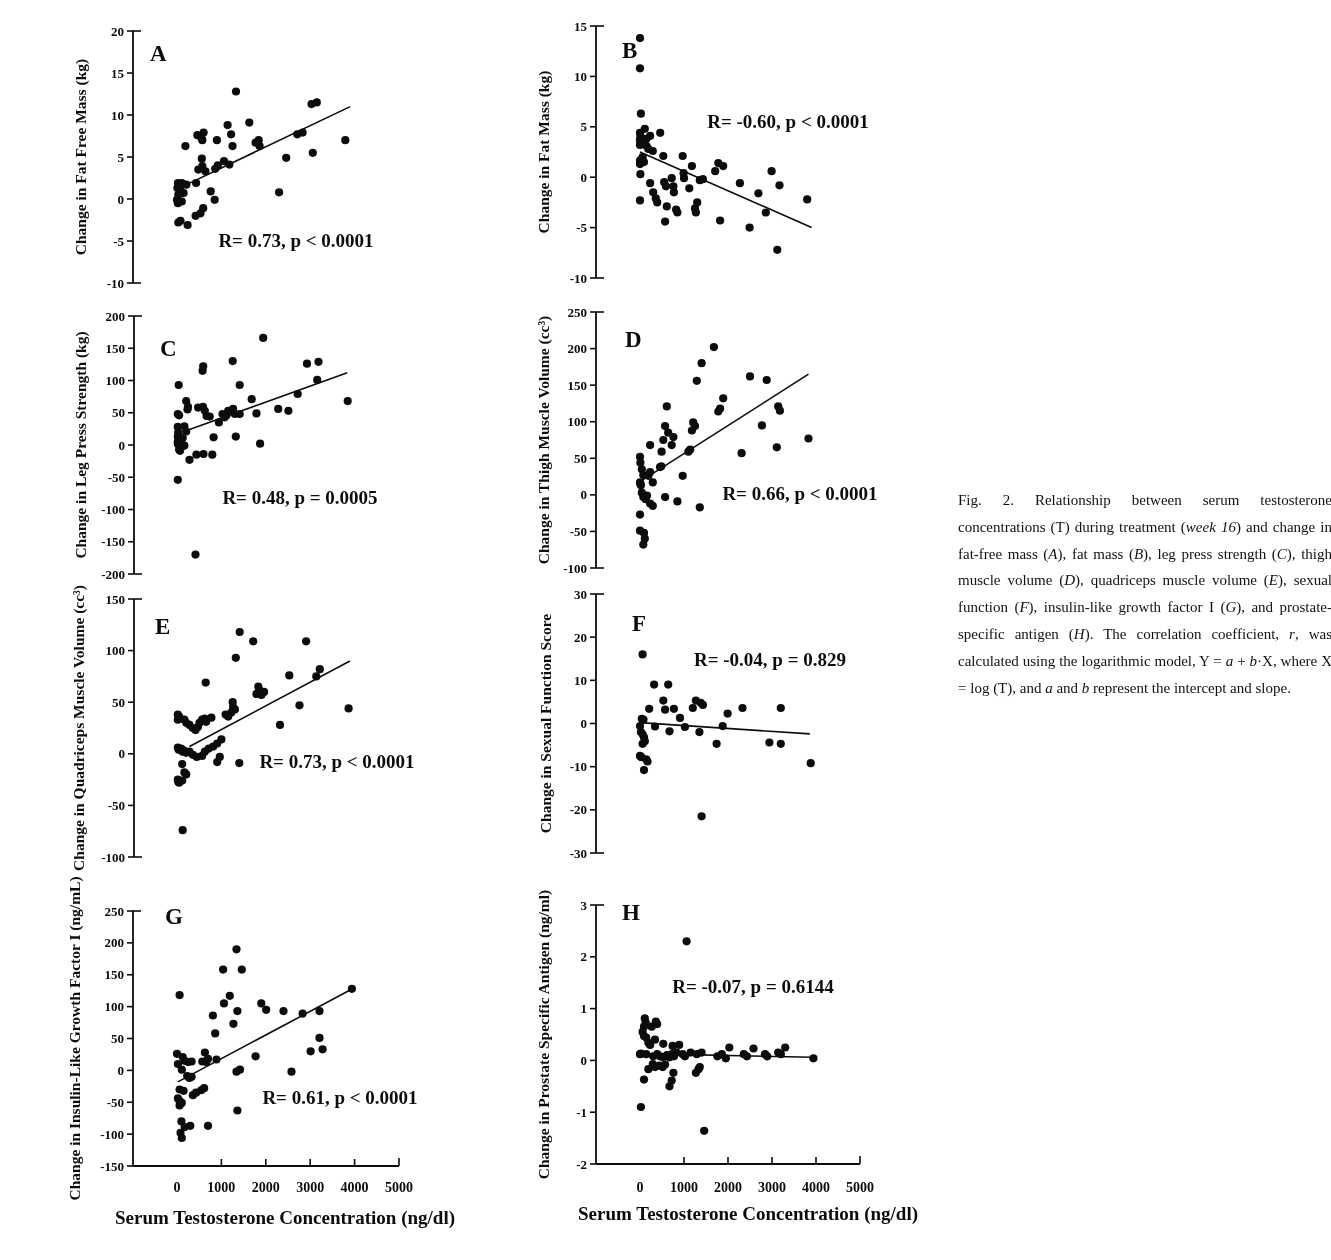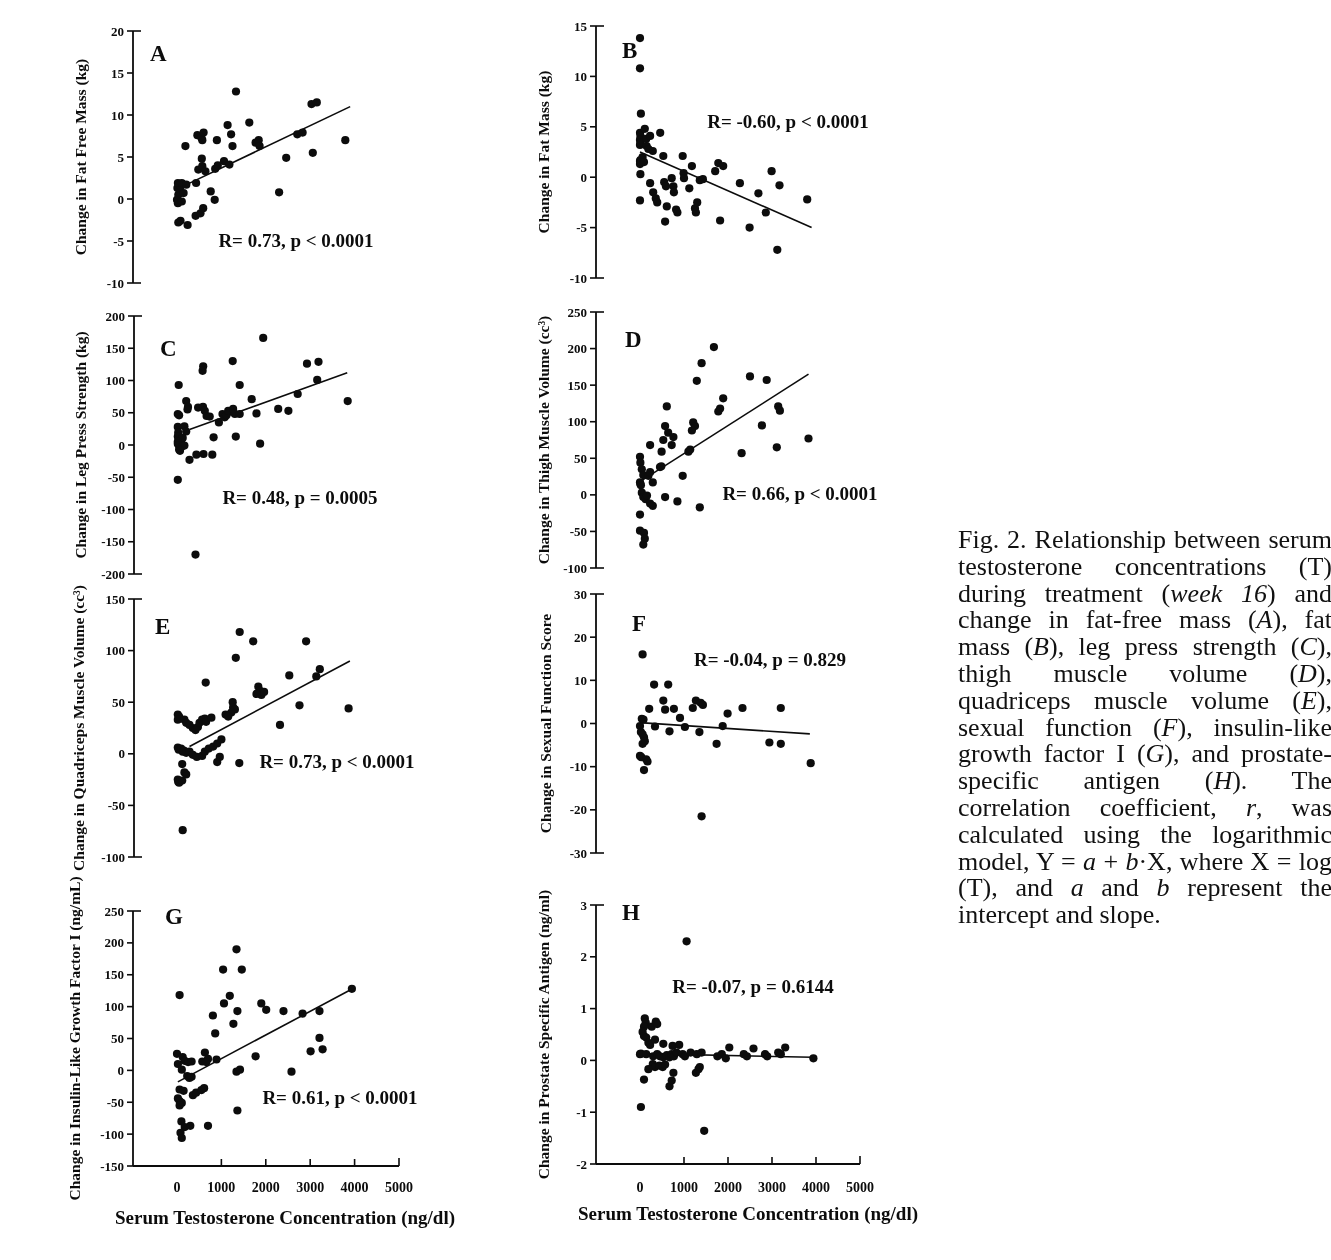--- a/index.html
+++ b/index.html
@@ -1,21 +1,21 @@
 <!DOCTYPE html>
 <html><head>
 <meta charset="utf-8">
 <style>
   html,body{margin:0;padding:0;background:#ffffff;}
   .page{position:relative;width:1331px;height:1260px;background:#ffffff;overflow:hidden;
         font-family:"Liberation Serif","DejaVu Serif",serif;}
   svg{position:absolute;left:0;top:0;}
   .caption{position:absolute;left:958px;top:487px;width:374px;
            font-family:"Liberation Serif","DejaVu Serif",serif;
-           font-size:26px;line-height:26.8px;color:#111;text-align:justify;margin-top:40px;}
+           font-size:15px;line-height:26.8px;color:#111;text-align:justify;}
   .caption .it{font-style:italic;}
 </style>
 </head>
 <body>
 
 <div class="page">
   <svg id="fig" width="1331" height="1260" viewBox="0 0 1331 1260">
       <g>
         <line x1="133" y1="31" x2="133" y2="283" stroke="#0c0c0c" stroke-width="1.8"></line>
         <line x1="133" y1="31" x2="141" y2="31" stroke="#0c0c0c" stroke-width="1.6"></line>

